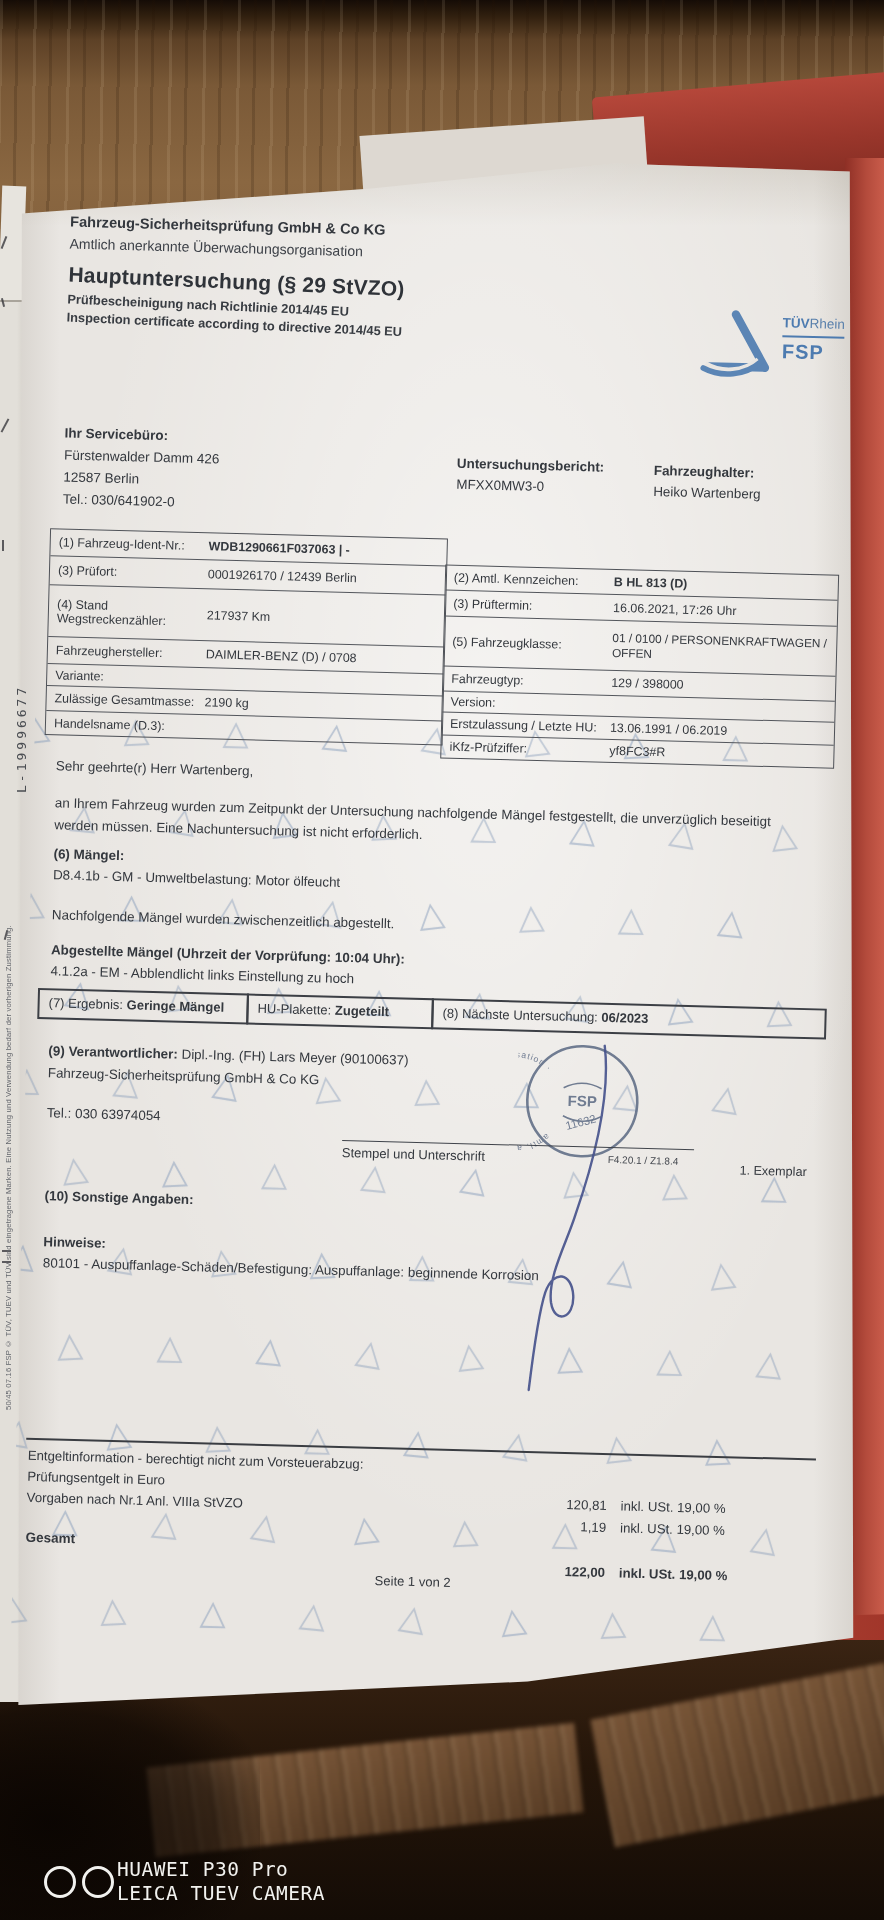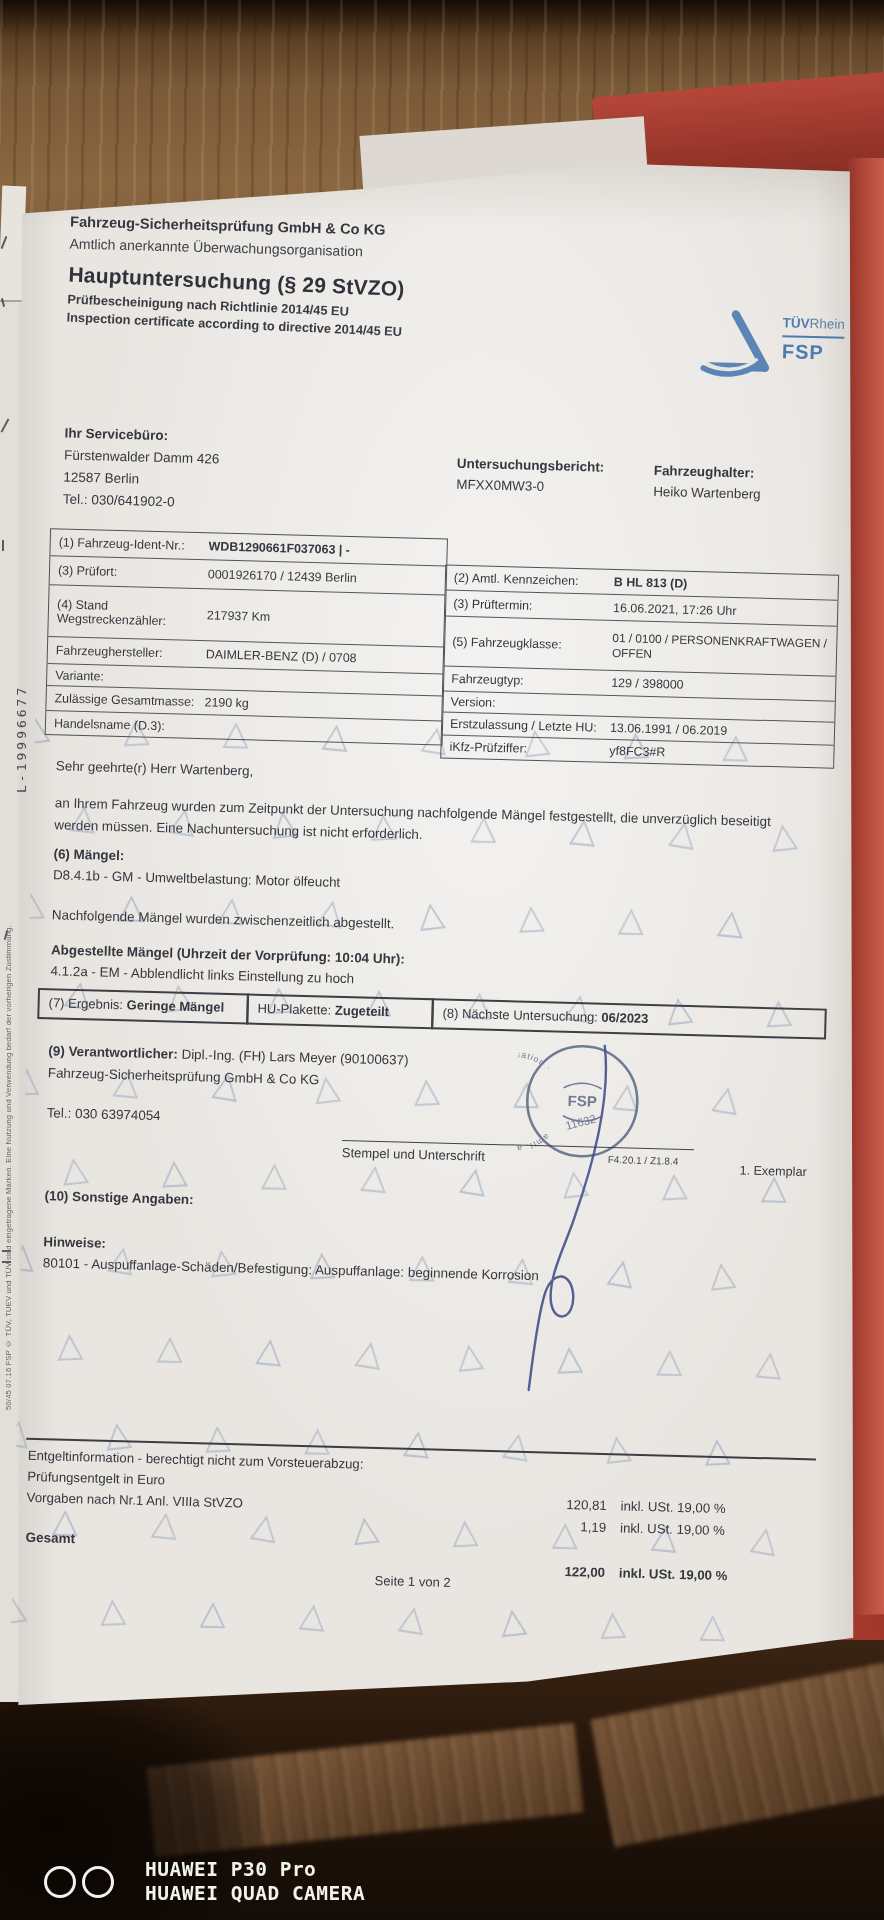--- a/index.html
+++ b/index.html
@@ -149,22 +149,22 @@
   #serial{left:14px;top:588px;height:205px;font-size:13px;color:#4a4d52;
     letter-spacing:3px;font-family:"DejaVu Sans Mono",monospace;}
   #margin-print{left:4px;top:896px;height:514px;font-size:7.6px;color:#64676d;
     letter-spacing:.2px;overflow:hidden;white-space:nowrap;}
   
   .mark{position:absolute;background:#2e2e33;opacity:.75;}
   
   #cam{left:44px;top:1858px;display:flex;align-items:center;color:#f2f2ef;}
   #cam .ring{width:26px;height:26px;border:3.2px solid #f2f2ef;border-radius:50%;}
   #cam .ring + .ring{margin-left:6px;}
-  #cam .lines{margin-left:31px;font-family:"DejaVu Sans Mono",monospace;
-    font-size:19.5px;font-weight:bold;line-height:1.25;letter-spacing:.5px;white-space:nowrap;}
+  #cam .lines{margin-left:3px;font-family:"DejaVu Sans Mono",monospace;
+    font-size:19.5px;font-weight:normal;line-height:1.25;letter-spacing:.5px;white-space:nowrap;}
 </style>
 </head>
 <body>
 
 <div class="abs" id="wood-top"></div>
 <div class="abs" id="red-top-right"></div>
 <div class="abs" id="red-top-sliver"></div>
 <div class="abs" id="red-strip-right"></div>
 <div class="abs" id="red-bottom"></div>
 <div class="abs" id="wood-bottom"></div>
@@ -459,15 +459,15 @@
 </div>
 
 <div class="abs vtext" id="serial">L-19996677</div>
 <div class="abs vtext" id="margin-print">50/45 07.16 FSP   © TÜV, TUEV und TÜV sind eingetragene Marken. Eine Nutzung und Verwendung bedarf der vorherigen Zustimmung.</div>
 
 <div class="abs" id="cam">
   <div class="ring"></div>
   <div class="ring"></div>
   <div class="lines">
     <div>HUAWEI P30 Pro</div>
-    <div>HUAWEI QUAD CAMERA</div>
+    <div>LEICA TUEV CAMERA</div>
   </div>
 </div>
 
 </body></html>

